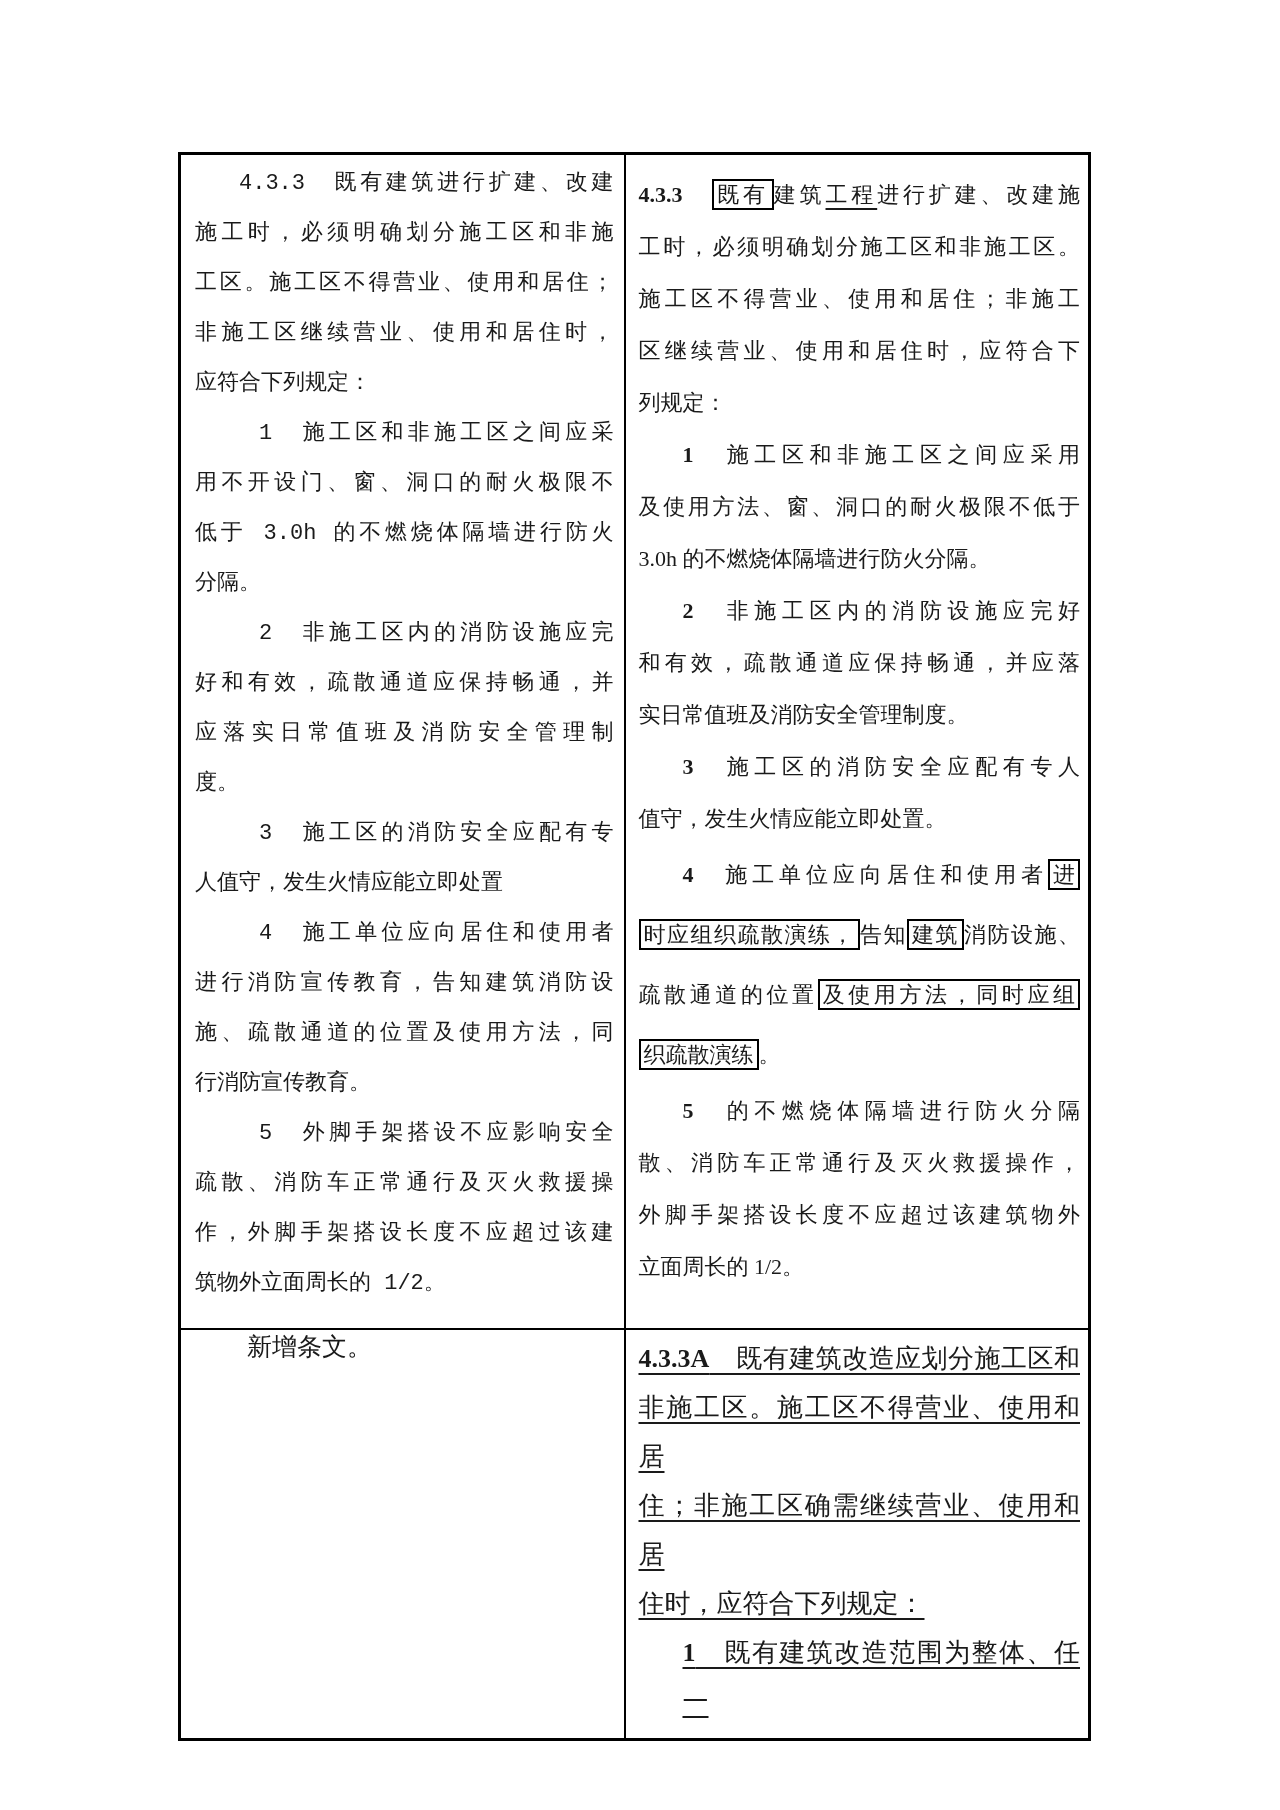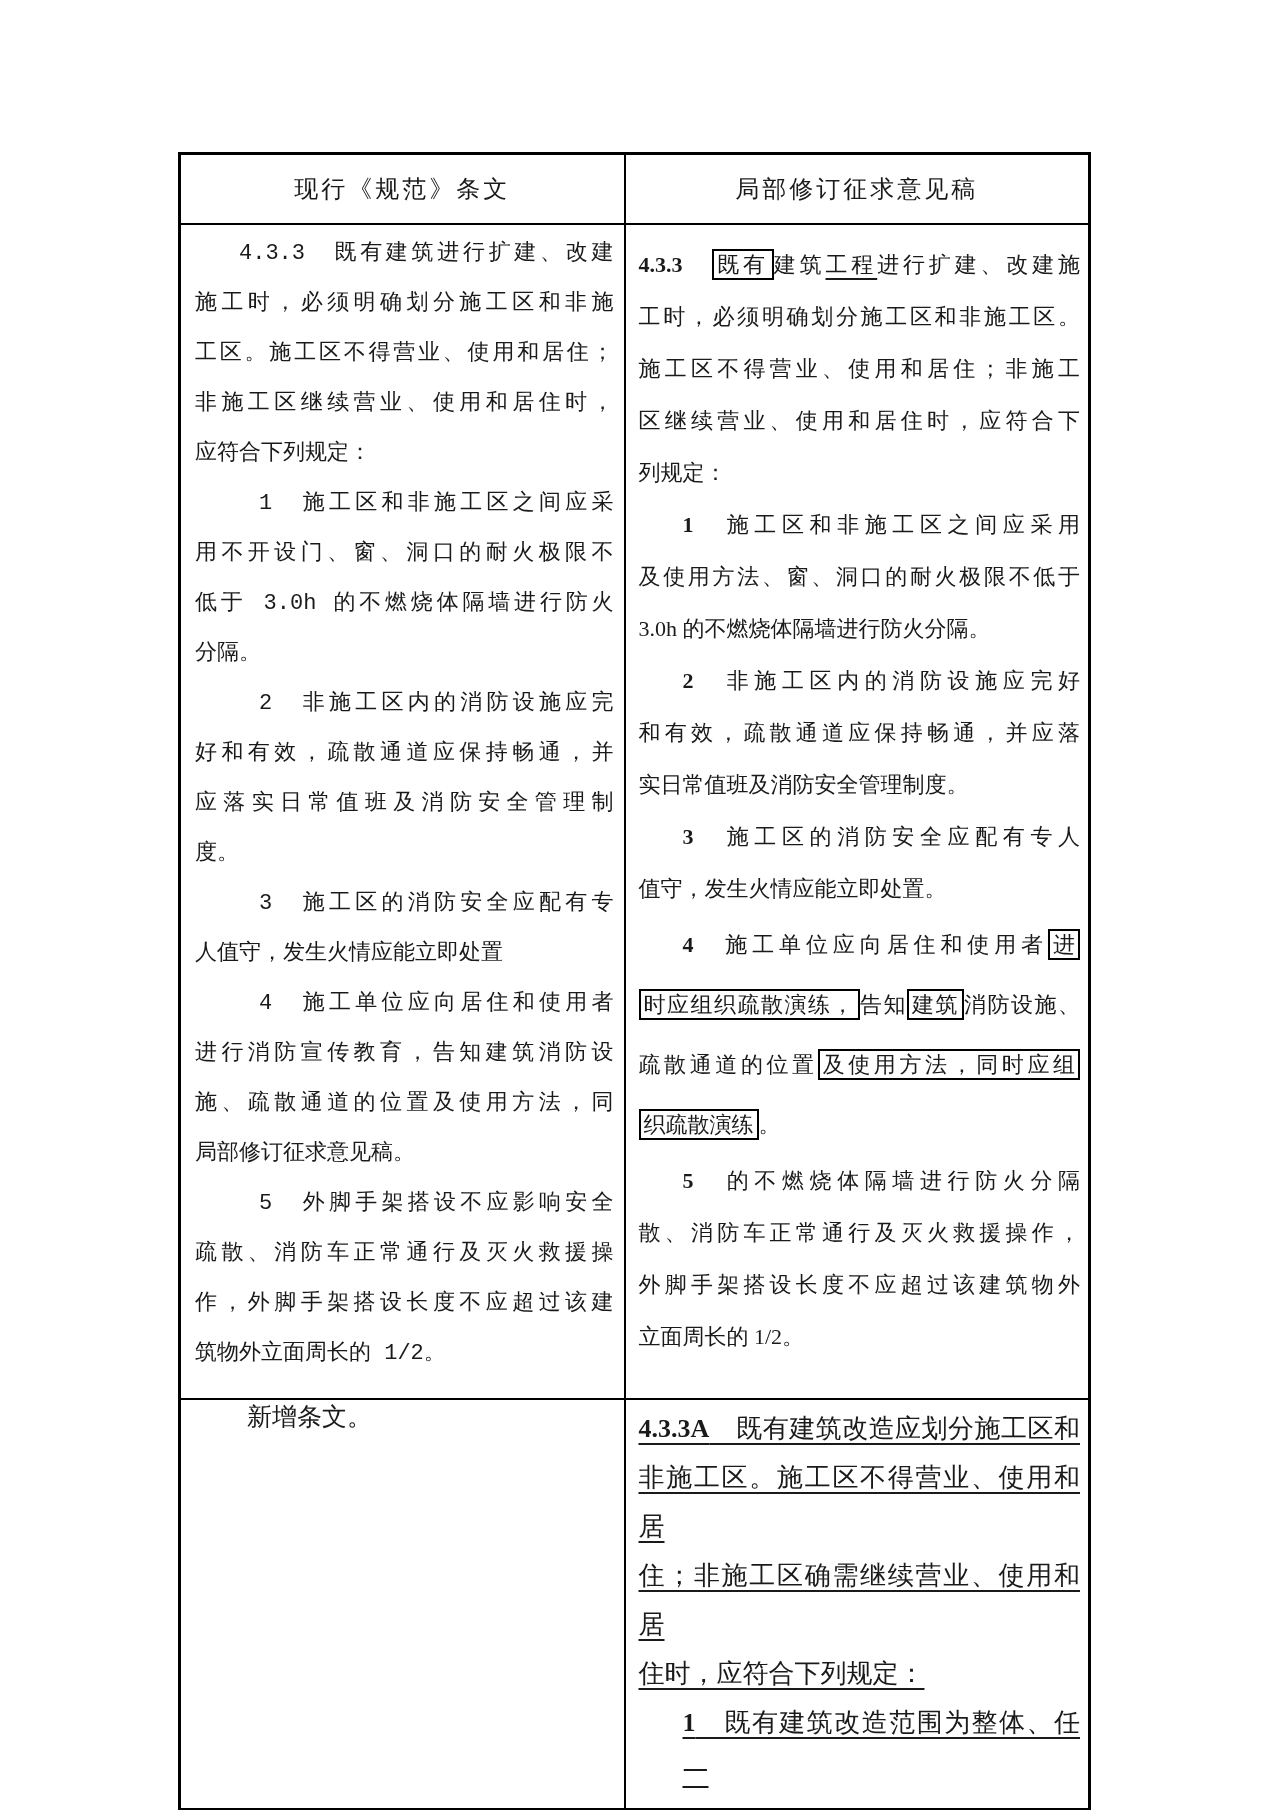--- a/index.html
+++ b/index.html
@@ -31,24 +31,20 @@
 </head>
 <body>
 
 <div class="page">
   <table class="cmp">
     <colgroup>
       <col style="width:445px">
       <col style="width:465px">
     </colgroup>
     <tbody>
-        <tr class="hdr">
-      <td>现行《规范》条文</td>
-      <td>局部修订征求意见稿</td>
-    </tr>
     <tr class="main">
       <td class="cur">
             <div class="para">
               <div class="line ind2"><span>4.3.3　既有建筑进行扩建、改建</span></div>
               <div class="line"><span>施工时，必须明确划分施工区和非施</span></div>
               <div class="line"><span>工区。施工区不得营业、使用和居住；</span></div>
               <div class="line"><span>非施工区继续营业、使用和居住时，</span></div>
               <div class="line last"><span>应符合下列规定：</span></div>
             </div>
             <div class="para">
@@ -64,21 +60,21 @@
               <div class="line last"><span>度。</span></div>
             </div>
             <div class="para">
               <div class="line ind3"><span>3　施工区的消防安全应配有专</span></div>
               <div class="line last"><span>人值守，发生火情应能立即处置</span></div>
             </div>
             <div class="para">
               <div class="line ind3"><span>4　施工单位应向居住和使用者</span></div>
               <div class="line"><span>进行消防宣传教育，告知建筑消防设</span></div>
               <div class="line"><span>施、疏散通道的位置及使用方法，同</span></div>
-              <div class="line last"><span>局部修订征求意见稿。</span></div>
+              <div class="line last"><span>行消防宣传教育。</span></div>
             </div>
             <div class="para">
               <div class="line ind3"><span>5　外脚手架搭设不应影响安全</span></div>
               <div class="line"><span>疏散、消防车正常通行及灭火救援操</span></div>
               <div class="line"><span>作，外脚手架搭设长度不应超过该建</span></div>
               <div class="line last"><span>筑物外立面周长的 1/2。</span></div>
             </div>
           </td>
       <td class="rev">
             <div class="para">

